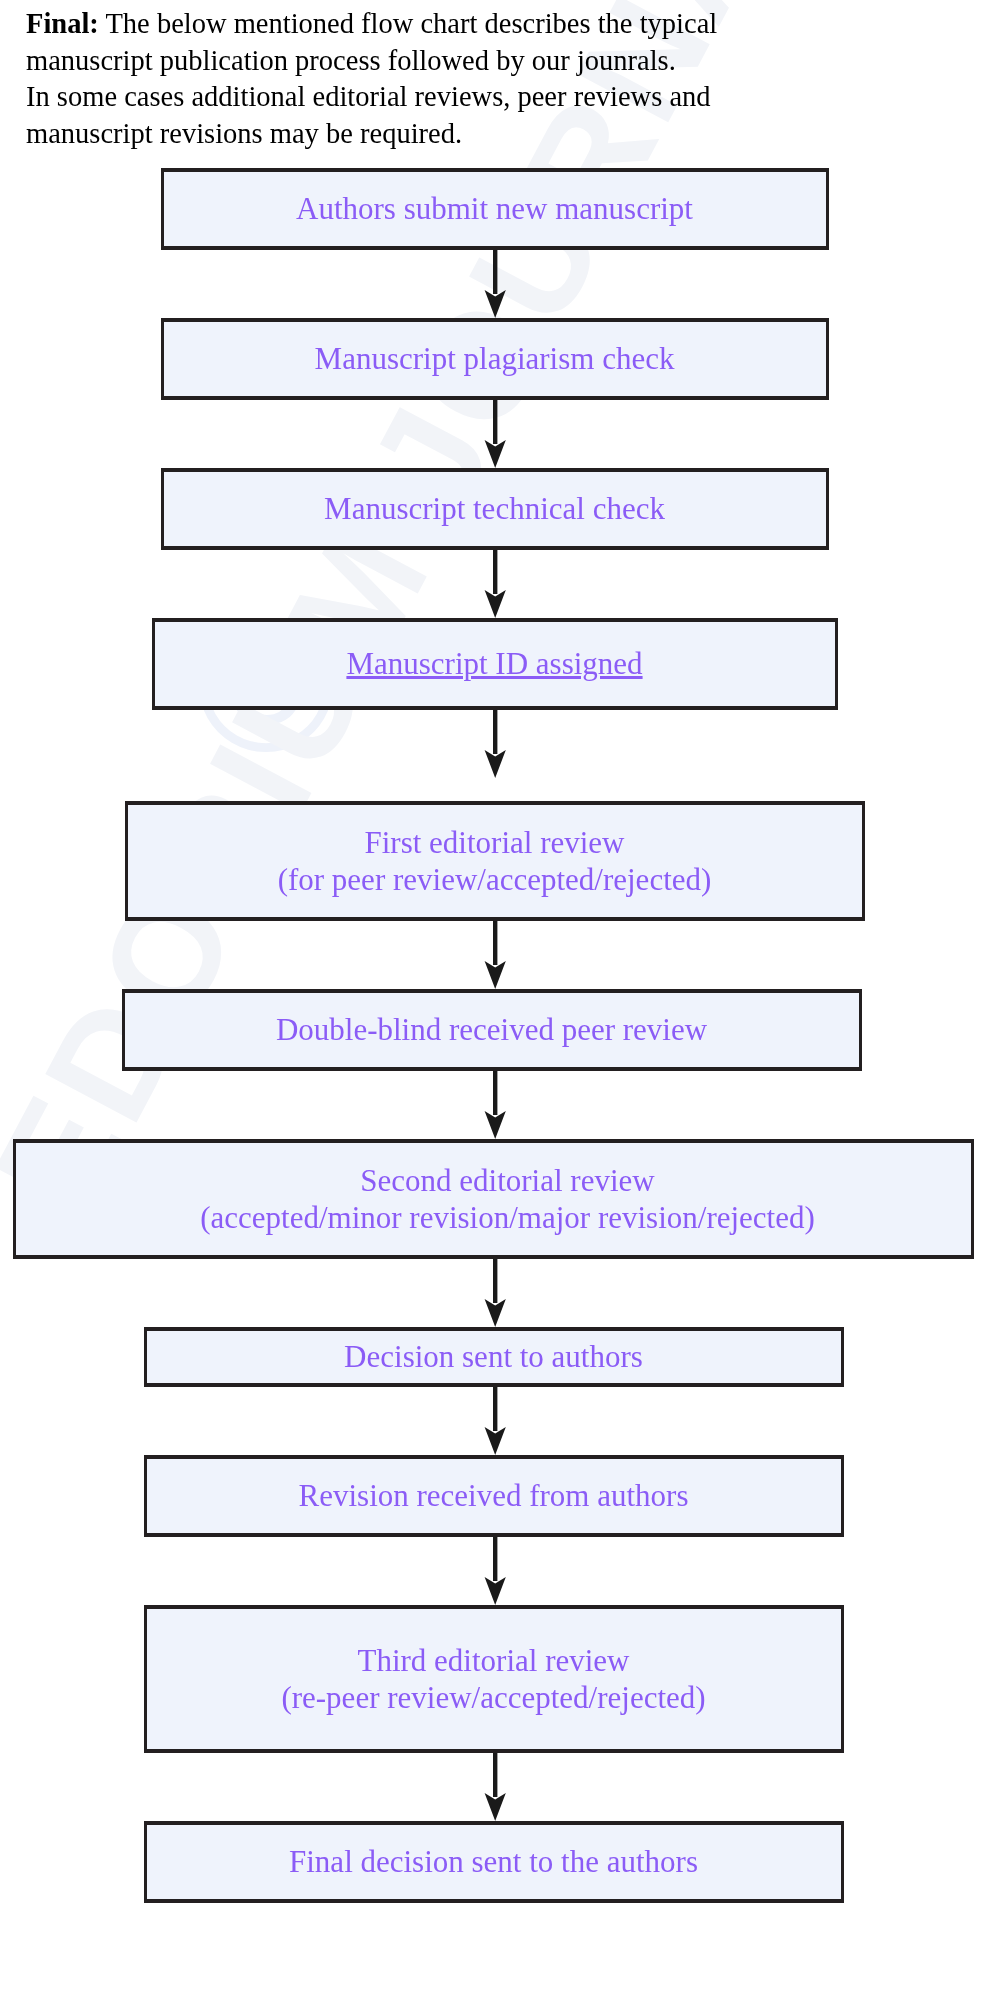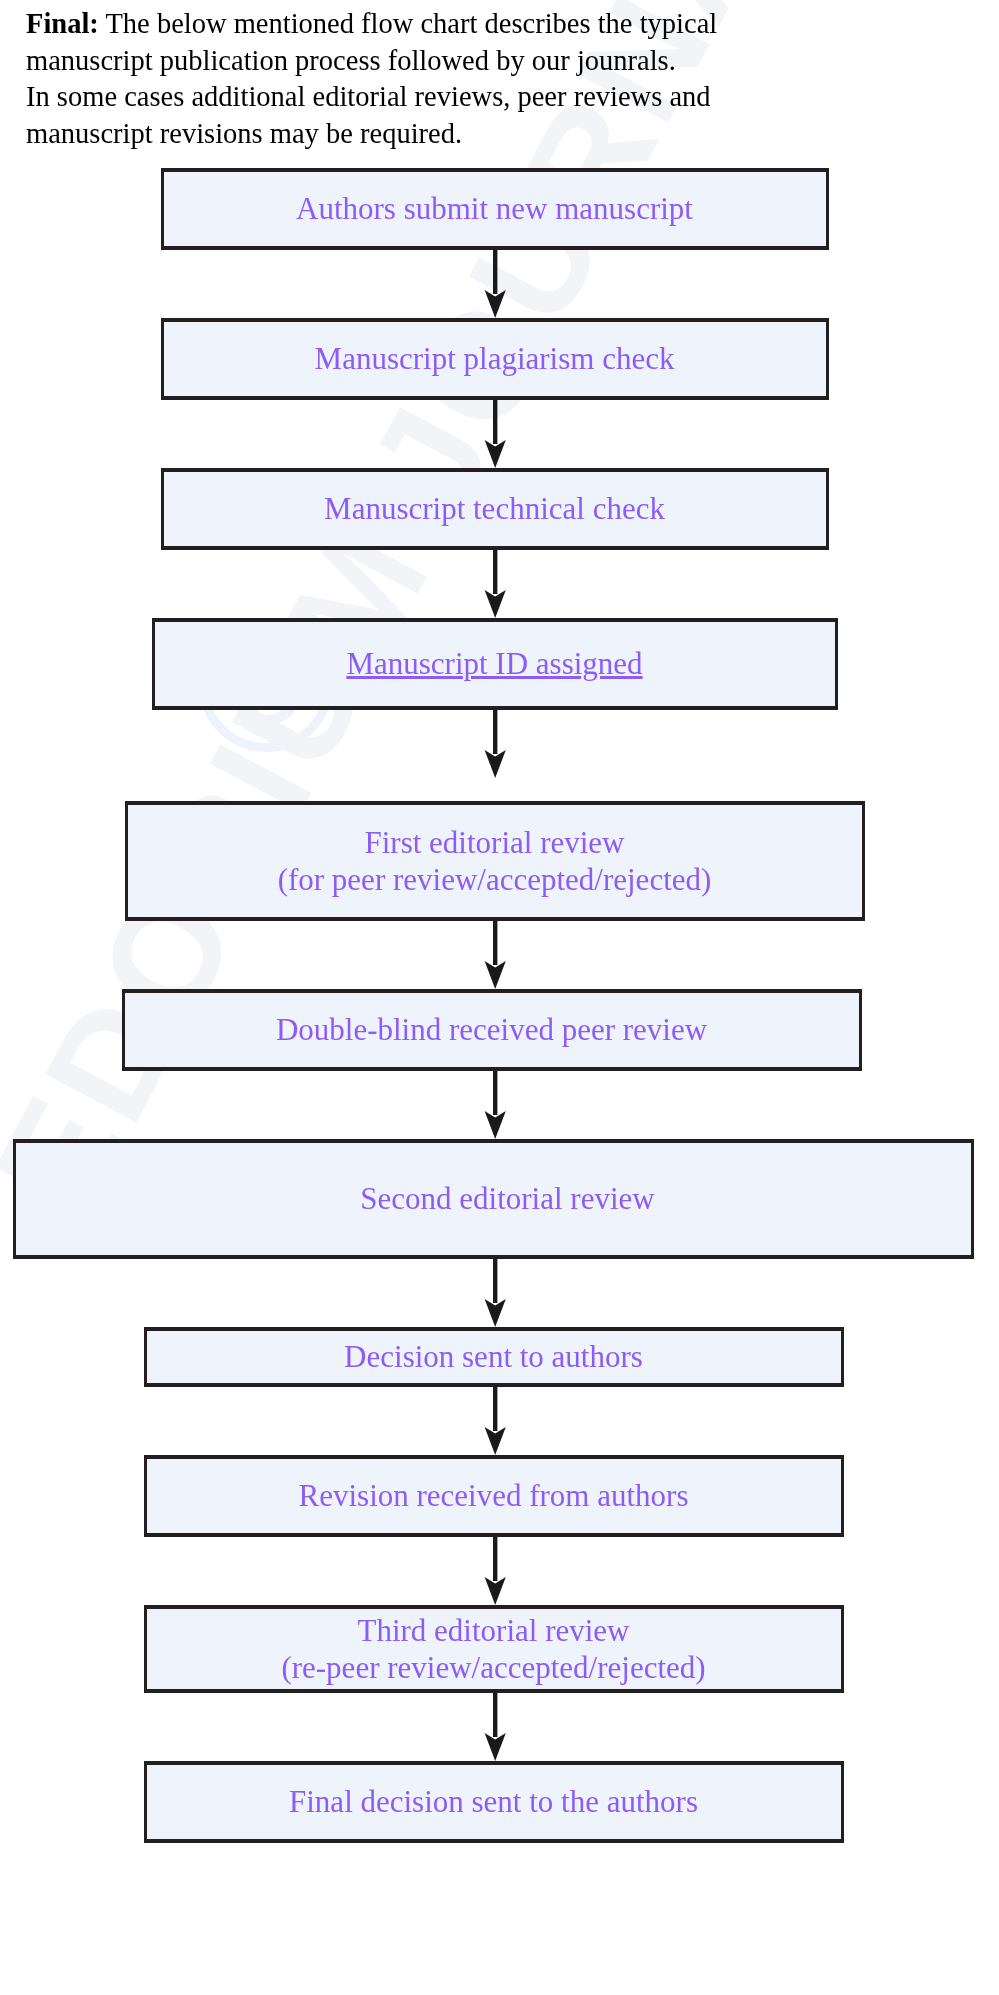--- a/index.html
+++ b/index.html
@@ -105,21 +105,21 @@
   
   .n1  { width: 668px; height: 82px;  margin-left: -10px; }
   .n2  { width: 668px; height: 82px;  margin-left: -10px; }
   .n3  { width: 668px; height: 82px;  margin-left: -10px; }
   .n4  { width: 686px; height: 92px;  margin-left: -10px; text-decoration: underline; }
   .n5  { width: 740px; height: 120px; margin-left: -10px; margin-top: 23px; }
   .n6  { width: 740px; height: 82px;  margin-left: -16px; }
   .n7  { width: 961px; height: 120px; margin-left: -12px; padding-left: 28px; }
   .n8  { width: 700px; height: 60px;  margin-left: -12px; }
   .n9  { width: 700px; height: 82px;  margin-left: -12px; align-items: center; }
-  .n10 { width: 700px; height: 88px; margin-left: -12px; }
+  .n10 { width: 700px; height: 148px; margin-left: -12px; }
   .n11 { width: 700px; height: 82px;  margin-left: -12px; }
 
   
   .arrow {
     width: 30px;
     height: 68px;
     margin-left: -10px;
     display: block;
   }
   .arrow-wide { margin-left: -10px; }
@@ -191,20 +191,21 @@
     <span class="line">Double-blind received peer review</span>
   </div>
 
   <svg class="arrow arrow-wide" viewBox="0 0 30 68">
     <rect x="13" y="0" width="4.4" height="44" fill="#1a1a1a"></rect>
     <path d="M 4.6 40 L 15.2 68 L 25.8 40 L 15.2 46.5 Z" fill="#1a1a1a"></path>
   </svg>
 
   <div class="node n7">
     <span class="line">Second editorial review</span>
+    <span class="line">(accepted/minor revision/major revision/rejected)</span>
   </div>
 
   <svg class="arrow" viewBox="0 0 30 68">
     <rect x="13" y="0" width="4.4" height="44" fill="#1a1a1a"></rect>
     <path d="M 4.6 40 L 15.2 68 L 25.8 40 L 15.2 46.5 Z" fill="#1a1a1a"></path>
   </svg>
 
   <div class="node n8">
     <span class="line">Decision sent to authors</span>
   </div>

